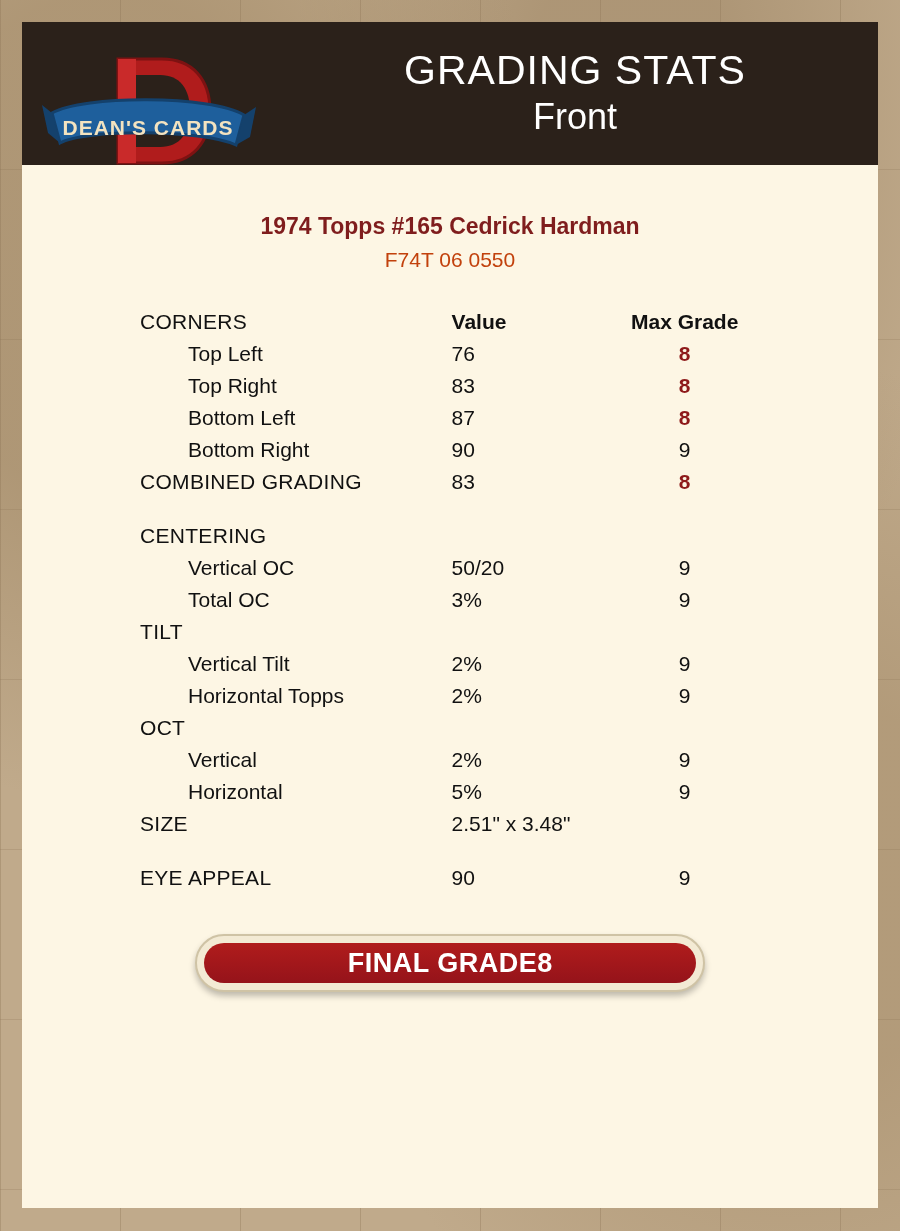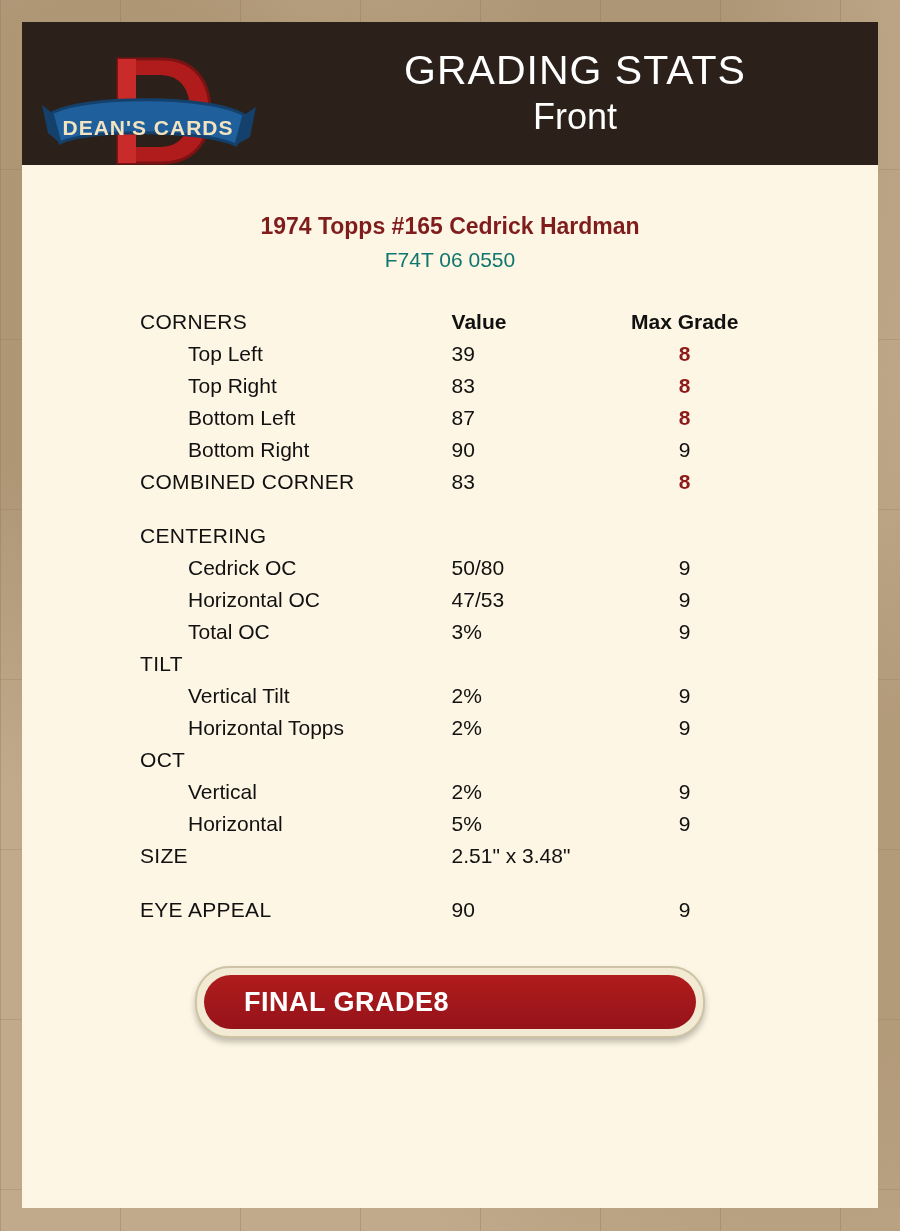--- a/index.html
+++ b/index.html
@@ -72,21 +72,21 @@
   .card-title {
     text-align: center;
     font-size: 23px;
     font-weight: bold;
     color: #7f1d1d;
     margin-top: 18px;
   }
   .card-code {
     text-align: center;
     font-size: 21px;
-    color: #0f766e;
+    color: #c2410c;
     margin-top: 8px;
   }
   table.stats {
     margin: 34px auto 0 auto;
     width: 620px;
     border-collapse: collapse;
     color: #111;
   }
   table.stats td {
     font-size: 21px;
@@ -138,24 +138,24 @@
     background: #f3ead4;
     border: 2px solid #cfc3a5;
     border-radius: 34px;
     padding: 7px;
     box-shadow: 0 4px 6px rgba(0,0,0,0.25);
   }
   .final-bar {
     background: #a4161a;
     background: linear-gradient(180deg,#b01c1c 0%, #95131a 100%);
     border-radius: 28px;
-    height: 54px;
+    height: 40px;
     display: flex;
     align-items: center;
-    justify-content: flex-start;
+    justify-content: center;
     padding: 0 40px;
     color: #fff;
   }
   .final-label {
     font-size: 27px;
     font-weight: bold;
     letter-spacing: 0.5px;
   }
   .final-grade {
     font-size: 27px;
@@ -197,21 +197,21 @@
     <table class="stats">
       <tbody>
         <tr>
           <td class="label sec-head">CORNERS</td>
           <td class="value colhead">Value</td>
           <td class="grade colhead">Max Grade</td>
         </tr>
 
         <tr>
           <td class="label indent">Top Left</td>
-          <td class="value">39</td>
+          <td class="value">76</td>
           <td class="grade grade-low">8</td>
         </tr>
 
         <tr>
           <td class="label indent">Top Right</td>
           <td class="value">83</td>
           <td class="grade grade-low">8</td>
         </tr>
 
         <tr>
@@ -221,48 +221,43 @@
         </tr>
 
         <tr>
           <td class="label indent">Bottom Right</td>
           <td class="value">90</td>
           <td class="grade">9</td>
         </tr>
 
 
         <tr>
-          <td class="label sec-head">COMBINED CORNER</td>
+          <td class="label sec-head">COMBINED GRADING</td>
           <td class="value">83</td>
           <td class="grade grade-low">8</td>
         </tr>
 
         <tr class="spacer">
             <td></td>
             <td></td>
             <td></td>
           </tr>
 
         <tr>
           <td class="label sec-head">CENTERING</td>
           <td class="value"></td>
           <td class="grade"></td>
         </tr>
 
         <tr>
-          <td class="label indent">Cedrick OC</td>
-          <td class="value">50/80</td>
-          <td class="grade">9</td>
-        </tr>
-
-        <tr>
-          <td class="label indent">Horizontal OC</td>
-          <td class="value">47/53</td>
-          <td class="grade">9</td>
-        </tr>
+          <td class="label indent">Vertical OC</td>
+          <td class="value">50/20</td>
+          <td class="grade">9</td>
+        </tr>
+
 
         <tr>
           <td class="label indent">Total OC</td>
           <td class="value">3%</td>
           <td class="grade">9</td>
         </tr>
 
         <tr>
           <td class="label sec-head">TILT</td>
           <td class="value"></td>

